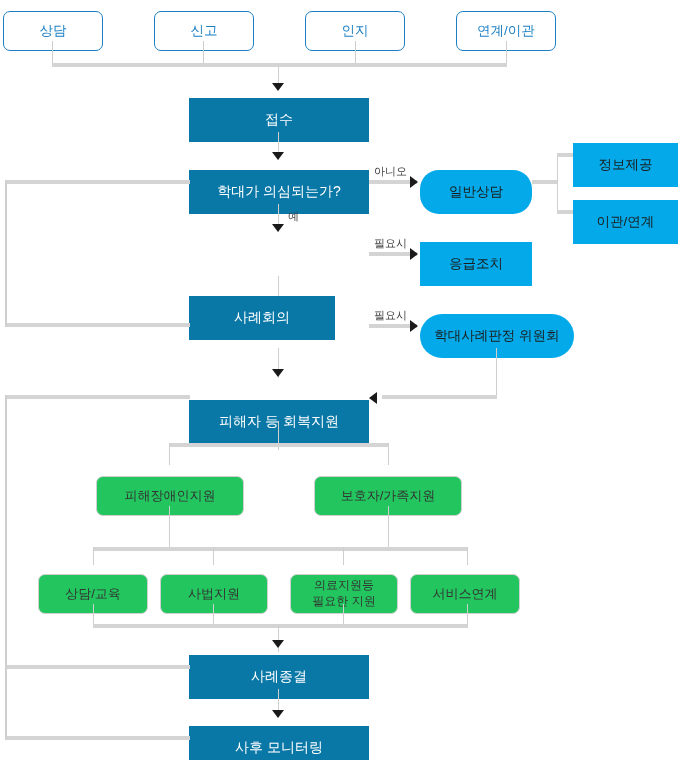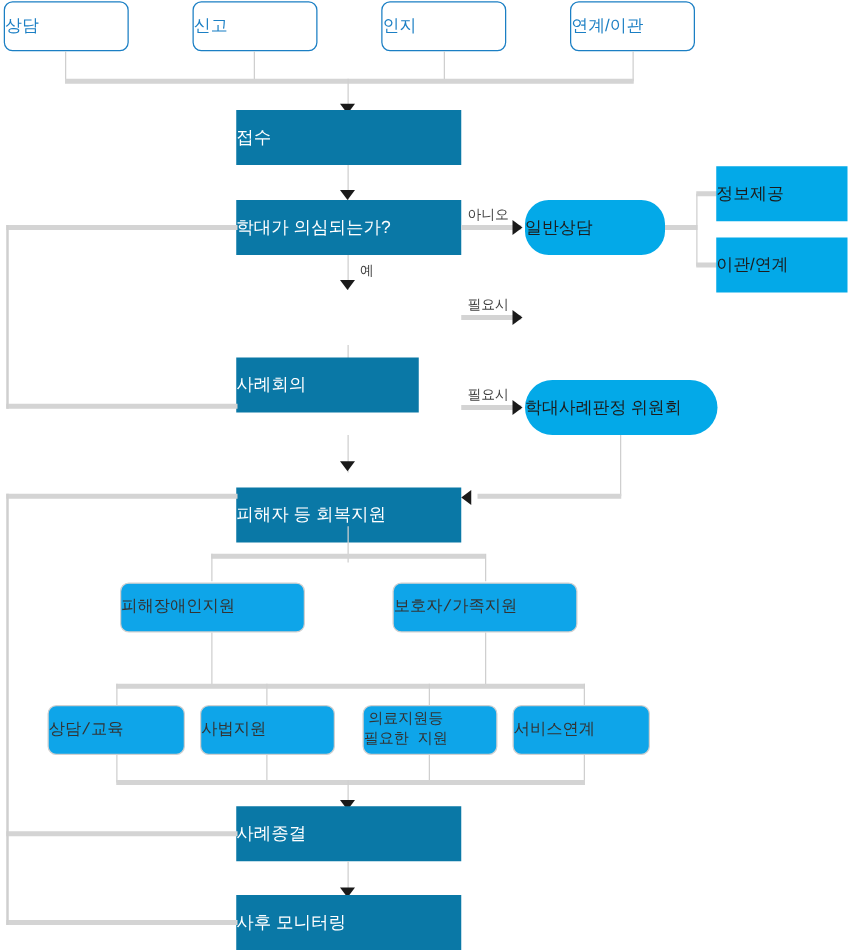--- a/index.html
+++ b/index.html
@@ -46,48 +46,49 @@
     border-top: 6px solid transparent;
     border-bottom: 6px solid transparent;
     border-right: 8px solid #1a1a1a;
   }
   
   .node {
     position: absolute;
     box-sizing: border-box;
     display: flex;
     align-items: center;
+    justify-content: center;
     text-align: center;
     line-height: 1.25;
     white-space: pre-line;
+    margin-top: 10px;
   }
   .node.entry {
     background: #ffffff;
     border: 1.6px solid #1b7fc4;
     border-radius: 7px;
     color: #1b7fc4;
     font-size: 13.5px;
   }
   .node.primary {
     background: #0a78a6;
     color: #ffffff;
     font-size: 14px;
   }
   .node.secondary {
     background: #03a9e8;
     color: #1c1c1c;
     font-size: 13.5px;
   }
   .node.plain {
-    background: #0ea5e9;
+    background: #22c55e;
     border: 1px solid #d0d0d0;
     border-radius: 7px;
     color: #333333;
     font-size: 13px;
-    font-family: Liberation Mono, monospace;
   }
   .node.plain.two-line {
     font-size: 12px;
     line-height: 1.3;
   }
   
   .edge-label {
     position: absolute;
     font-size: 11px;
     color: #3a3a3a;
@@ -173,20 +174,23 @@
     <span>정보제공</span>
   </div>
   <div class="node secondary" style="left:573px; top:190px; width:105px; height:44px;">
     <span>이관/연계</span>
   </div>
 
   <div class="ln" style="left:369px; top:252px; width:48px; height:4px;"></div>
   <div class="arrow-right" style="left:410px; top:248px;"></div>
   <div class="edge-label masked" style="left:374px; top:236px;">필요시</div>
 
+  <div class="node secondary" style="left:420px; top:232px; width:112px; height:44px;">
+    <span>응급조치</span>
+  </div>
 
   <div class="ln" style="left:369px; top:324px; width:48px; height:4px;"></div>
   <div class="arrow-right" style="left:410px; top:320px;"></div>
   <div class="edge-label masked" style="left:374px; top:308px;">필요시</div>
 
   <div class="node secondary" style="left:420px; top:304px; width:154px; height:44px;border-radius:22px;">
     <span>학대사례판정 위원회</span>
   </div>
 
   <div class="ln thin" style="left:496px; top:348px; width:1px; height:49px;"></div>

